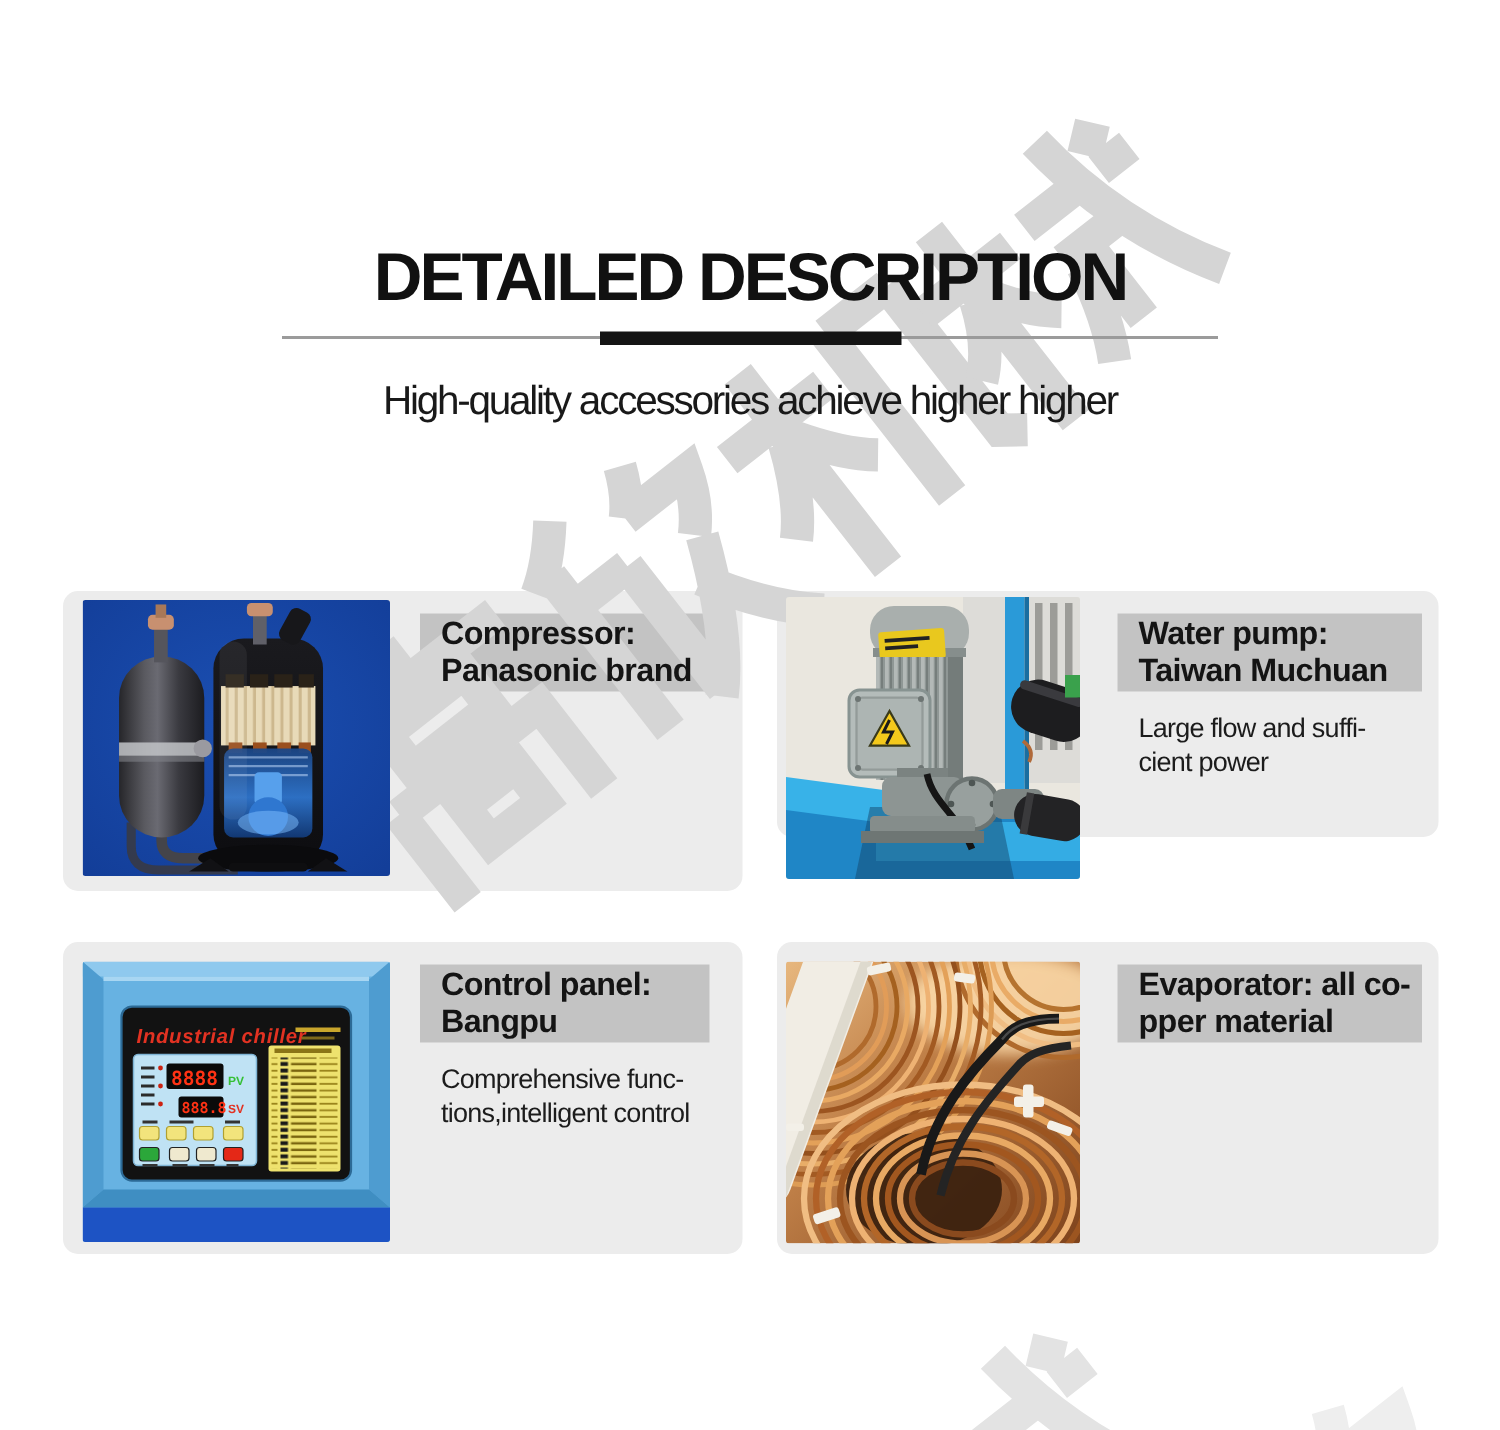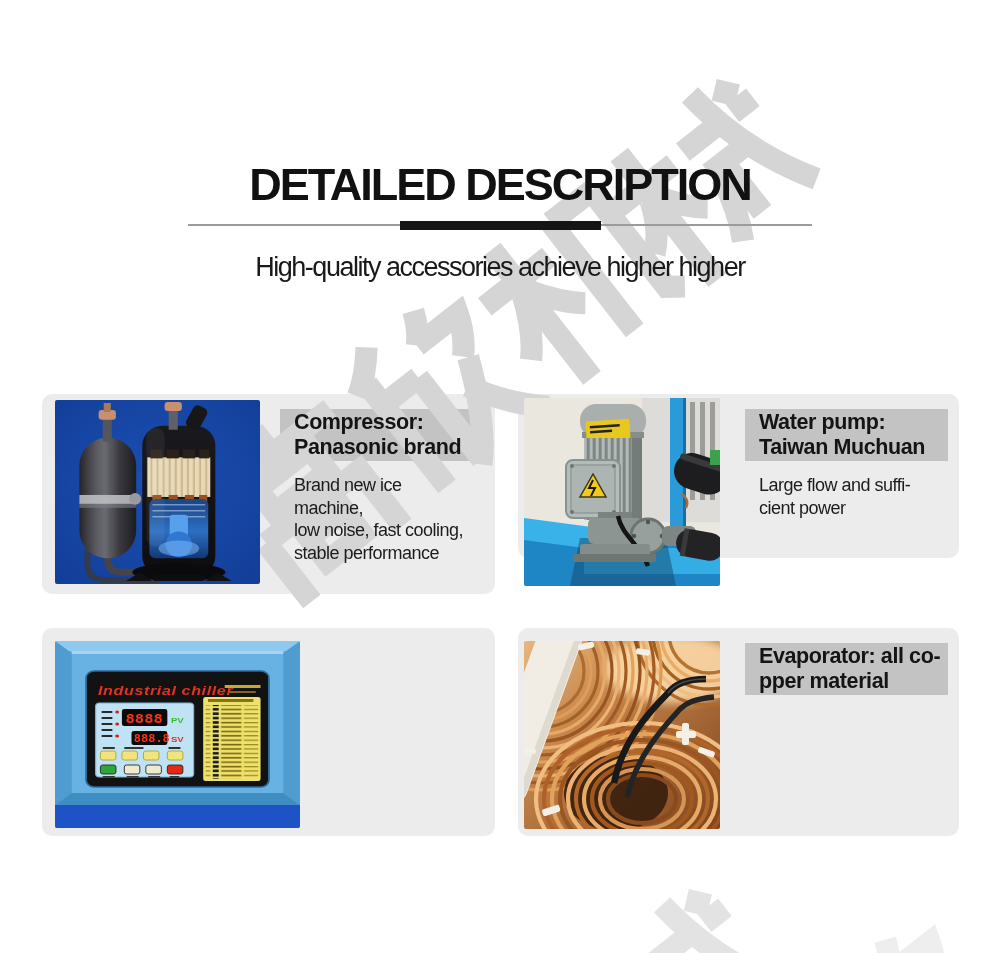--- a/index.html
+++ b/index.html
@@ -28,21 +28,21 @@
   
   .card{position:absolute;background:#ececec;border-radius:10px;}
   .card.c1{left:42px; top:378px;width:453px;height:200px;text-decoration:underline;}
   .card.c2{left:518px;top:378px;width:441px;height:164px;}
   .card.c3{left:42px; top:612px;width:453px;height:208px;}
   .card.c4{left:518px;top:612px;width:441px;height:208px;}
 
   .photo{position:absolute;overflow:hidden;z-index:3;border-radius:2px;}
   .c1 .photo{left:13px;top:6px; width:205px;height:184px;}
   .c2 .photo{left:6px; top:4px; width:196px;height:188px;}
-  .c3 .photo{left:13px;top:13px;width:245px;height:187px;}
+  .c3 .photo{left:13px;top:13px;width:205px;height:187px;}
   .c4 .photo{left:6px; top:13px;width:196px;height:188px;}
   .photo svg{display:block;width:100%;height:100%;}
 
   .info{position:absolute;top:15px;}
   .c1 .info,.c3 .info{left:238px;right:22px;}
   .c2 .info,.c4 .info{left:227px;right:11px;}
 
   .heading-box{
     background:#c3c3c3;padding:1px 0 1px 14px;min-height:50px;
     display:flex;align-items:center;
@@ -166,23 +166,20 @@
         <path d="M84 174 l-14 9 h26 z" fill="#111114"></path>
         <path d="M160 174 l14 9 h-26 z" fill="#111114"></path>
         <rect x="96" y="177" width="52" height="6" rx="3" fill="#0e0e10"></rect>
       </svg>
     </div>
     <div class="info">
       <div class="heading-box">
         <span class="heading-text">Compressor:
 Panasonic brand</span>
       </div>
-      <p class="desc">Brand new ice machine,
-low noise, fast cooling,
-stable performance</p>
     </div>
   </section>
 
   <section class="card c2">
     <div class="photo">
       <svg viewBox="0 0 196 188" preserveAspectRatio="none">
         <defs>
           <pattern id="finPat" width="6" height="10" patternUnits="userSpaceOnUse">
             <rect width="6" height="10" fill="#8f9795"></rect>
             <rect width="2.5" height="10" fill="#b3b9b7"></rect>
@@ -316,20 +313,28 @@
           <rect x="40" y="135" width="10" height="1.5"></rect>
             <rect x="60" y="135" width="10" height="1.5"></rect>
           <rect x="78" y="135" width="10" height="1.5"></rect>
             <rect x="96" y="135" width="8" height="1.5"></rect>
         </g>
         <rect x="124" y="56" width="48" height="84" rx="2" fill="#eee26e"></rect>
         <rect x="126" y="64" width="44" height="74" fill="url(#rowsPat)"></rect>
         <rect x="128" y="58" width="38" height="3" fill="#8a7417"></rect>
       </svg>
     </div>
+    <div class="info">
+      <div class="heading-box">
+        <span class="heading-text">Control panel:
+Bangpu</span>
+      </div>
+      <p class="desc">Comprehensive func-
+tions,intelligent control</p>
+    </div>
   </section>
 
   <section class="card c4">
     <div class="photo">
       <svg viewBox="0 0 196 188" preserveAspectRatio="none">
         <defs>
           <linearGradient id="copperBg" x1="0" y1="0" x2="1" y2="1">
             <stop offset="0" stop-color="#e7b77e"></stop>
               <stop offset="0.4" stop-color="#c08048"></stop>
             <stop offset="1" stop-color="#7e431c"></stop>

